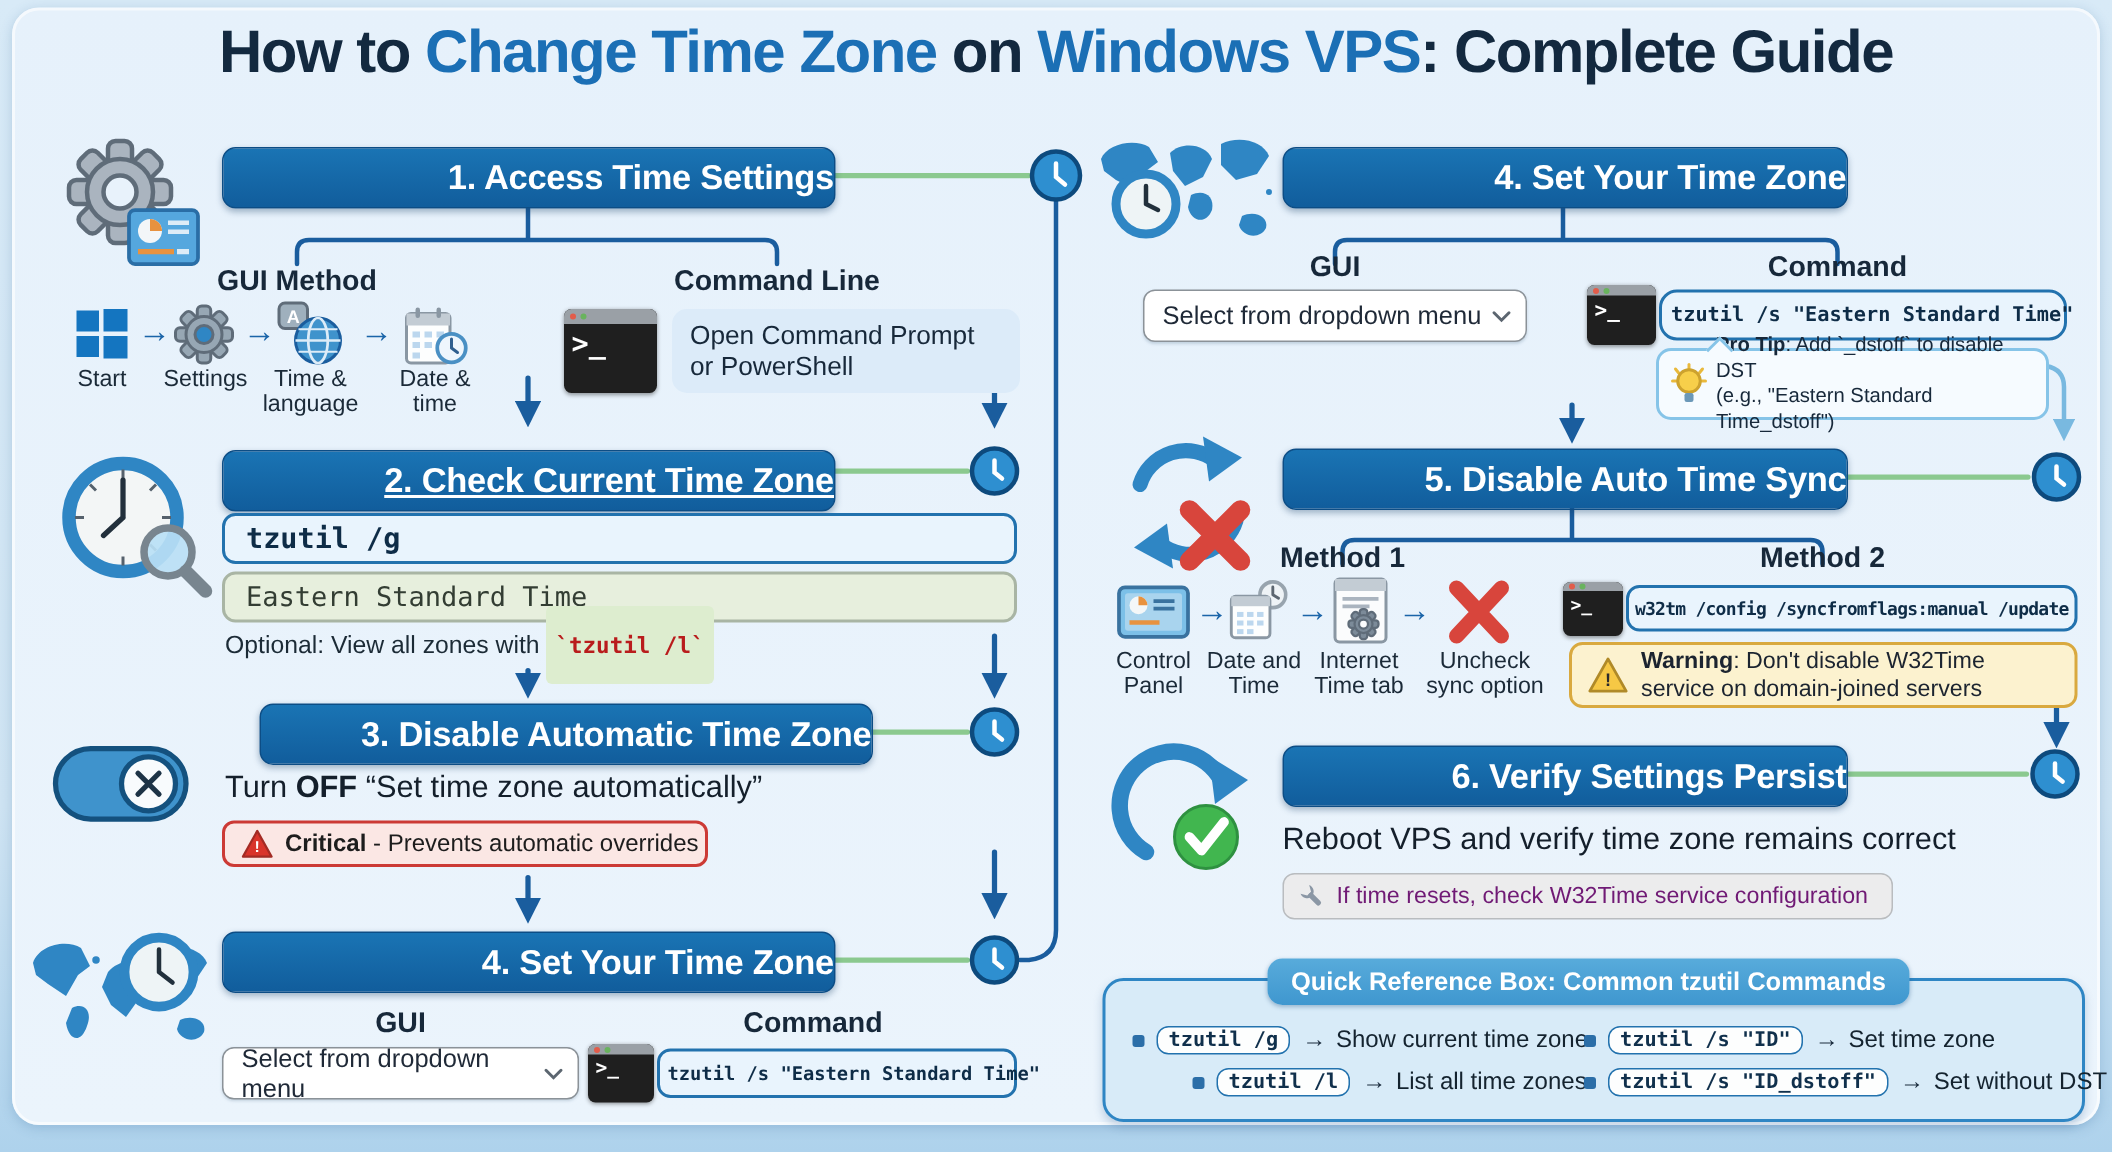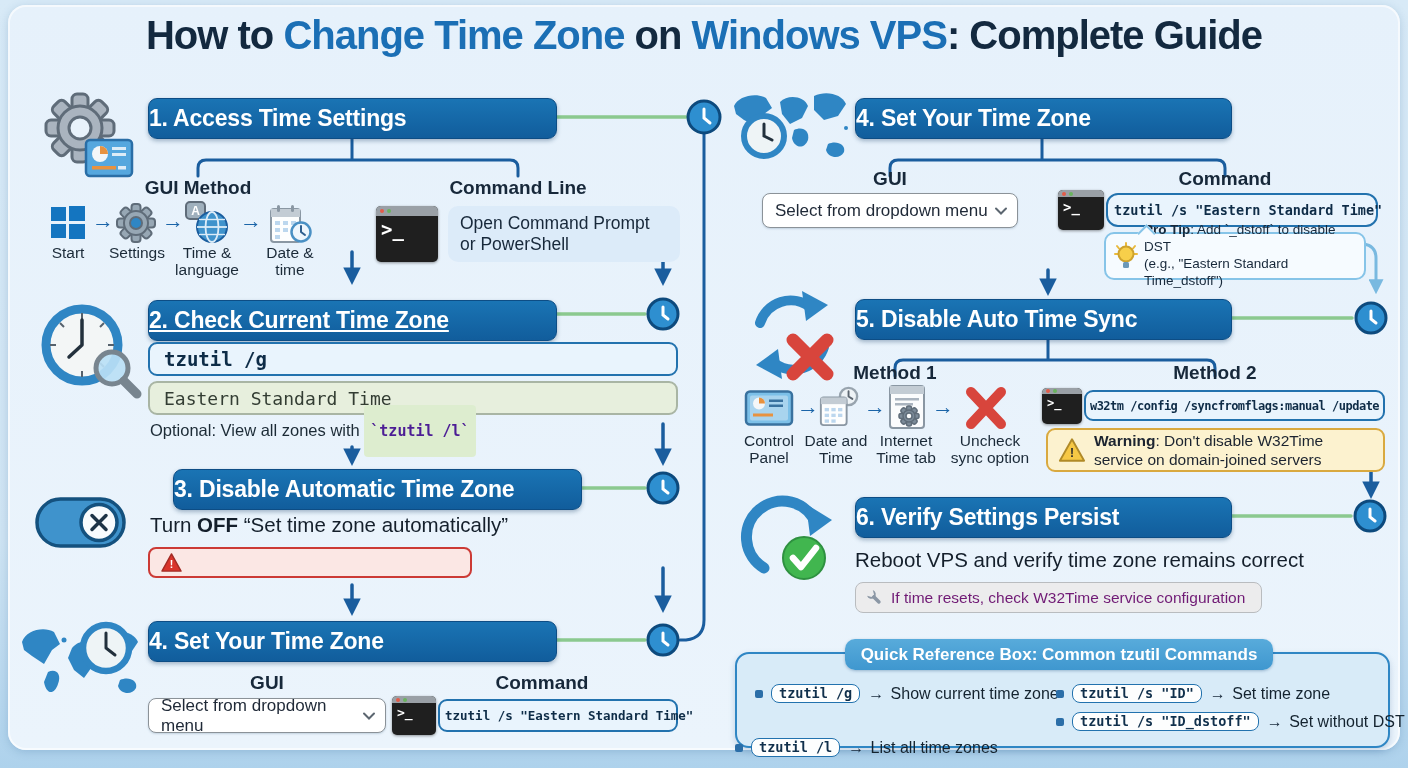--- a/index.html
+++ b/index.html
@@ -4,39 +4,39 @@
 <style>
   html,body{margin:0;padding:0;}
   body{font-family:"Liberation Sans",sans-serif;}
   #scene{position:relative;width:1408px;height:768px;overflow:hidden;
          background:linear-gradient(180deg,#d8eaf7 0%,#cfe4f3 70%,#aed2ec 100%);}
   #panel{position:absolute;left:8px;top:5px;width:1392px;height:745px;border-radius:18px;
          background:linear-gradient(180deg,#e6f1fb 0%,#ebf4fc 100%);
          box-shadow:0 2px 8px rgba(60,110,160,.25), inset 0 0 0 2px rgba(255,255,255,.6);}
   .abs{position:absolute;}
   .hdr{background:linear-gradient(180deg,#1a74b4,#115d9c);border:1px solid #0d4d85;border-radius:9px;
-       color:#fff;font-weight:bold;font-size:23px;display:flex;align-items:center;justify-content:flex-start;
+       color:#fff;font-weight:bold;font-size:23px;display:flex;align-items:center;justify-content:flex-end;
        box-shadow:0 2px 4px rgba(20,60,100,.35);letter-spacing:-.2px;z-index:3;}
   .seclabel{font-weight:bold;font-size:19px;color:#17283a;text-align:center;z-index:3;}
   .steplabel{font-size:15.5px;color:#1b2a38;text-align:center;line-height:1.12;z-index:3;}
   .cmdbox{border:2.5px solid #2272ae;border-radius:9px;background:#e9f4fd;display:flex;align-items:center;
           font-family:"DejaVu Sans Mono",monospace;font-weight:bold;color:#0e2c47;z-index:3;white-space:nowrap;}
   .outbox{border:2px solid #a9b5a4;border-radius:9px;background:#e7efdd;display:flex;align-items:center;
           font-family:"DejaVu Sans Mono",monospace;color:#333d33;z-index:3;}
   .term{border-radius:5px;overflow:hidden;background:#1f1f1f;box-shadow:0 1px 3px rgba(0,0,0,.4);z-index:3;}
   .term-bar{background:#9aa0a6;display:flex;align-items:center;gap:3px;padding-left:4px;}
   .term-bar i{width:4px;height:4px;border-radius:50%;display:block;}
   .term-body{color:#fff;font-family:"DejaVu Sans Mono",monospace;font-weight:bold;padding:2px 0 0 5px;}
   .dropdown{background:#fff;border:1.5px solid #8b9298;border-radius:8px;display:flex;align-items:center;
             justify-content:space-between;padding:0 10px 0 12px;font-size:17px;color:#1f2937;z-index:3;
             box-shadow:0 1px 2px rgba(80,110,140,.25);}
   .arrowg{color:#1a64a8;font-weight:bold;font-size:22px;z-index:3;}
   .arrowg::before{content:"\2192";}
   .notechip{background:#ddedcf;border-radius:4px;padding:17px 6px;font-family:"DejaVu Sans Mono",monospace;
-            font-weight:bold;font-size:15px;color:#4c1d95;}
+            font-weight:bold;font-size:15px;color:#b91c1c;}
   .qr-desc{font-size:16px;color:#14232f;}
   .qr-desc::before{content:"\2192\00a0";font-weight:bold;color:#17283a;margin-right:2px;}
   .qr-code{background:#fdfefe;border:1.8px solid #2272ae;border-radius:8px;padding:0px 7px 1px;
            font-family:"DejaVu Sans Mono",monospace;font-weight:bold;font-size:13.5px;color:#10304c;white-space:nowrap;}
   .bullet{width:8px;height:8px;background:#2b6ea8;border-radius:2px;flex:none;}
   .chev svg{display:block;}
   svg{overflow:visible;}
 </style>
 </head>
 <body>
@@ -241,20 +241,21 @@
     <path d="M58,21.5 L72,35.5 M72,21.5 L58,35.5" stroke="#1d3346" stroke-width="3.5" stroke-linecap="round"></path>
   </svg>
   <div class="abs" style="left:150px;top:513px;font-size:20.5px;color:#141f2b;z-index:3;">
     <span>Turn </span><b>OFF</b><span> “Set time zone automatically”</span>
   </div>
   <div class="abs" style="left:148px;top:547px;width:324px;height:31px;background:#fbe7e4;border:2px solid #cc3a35;border-radius:8px;display:flex;align-items:center;gap:7px;padding:0 10px;box-sizing:border-box;z-index:3;">
     <svg width="23" height="21" viewBox="0 0 24 22">
         <path d="M12,2 L22,20 H2 Z" fill="#d9342b" stroke="#a32b24" stroke-width="1.5" stroke-linejoin="round"></path>
         <text x="12" y="17" text-anchor="middle" font-size="11" font-weight="bold" fill="#fff" font-family="Liberation Sans,sans-serif">!</text>
       </svg>
+    <div style="font-size:16px;color:#1d1d1d;white-space:nowrap;"><b>Critical</b><span> - Prevents automatic overrides</span></div>
   </div>
 
   <div class="abs hdr" style="left:148px;top:621px;width:407px;height:39px;">
     <span>4. Set Your Time Zone</span>
   </div>
   <svg class="abs" style="left:14px;top:618px;z-index:3;" width="132" height="94" viewBox="0 0 132 94">
     <g fill="#2f86c4">
       <path d="M8,24 C12,12 30,8 40,14 L46,26 38,32 30,46 18,38 10,32 Z"></path>
       <path d="M34,54 C42,50 48,56 44,66 C40,78 32,76 30,64 Z"></path>
       <path d="M58,30 C66,20 80,22 84,32 L80,46 70,60 60,52 54,40 Z"></path>
@@ -452,21 +453,21 @@
 
   <div class="abs" style="left:735px;top:652px;width:651px;height:92px;background:#d8ebf8;border:2.5px solid #2f86c4;border-radius:14px;box-shadow:0 3px 6px rgba(50,100,150,.25);z-index:3;"></div>
   <div class="abs" style="left:845px;top:639px;width:428px;height:31px;background:linear-gradient(180deg,#58abdb,#3f97cf);border-radius:10px;display:flex;align-items:center;justify-content:center;color:#fff;font-weight:bold;font-size:17px;z-index:4;box-shadow:0 1px 3px rgba(30,80,130,.35);">
     <span>Quick Reference Box: Common tzutil Commands</span>
   </div>
   <div class="abs" style="left:755px;top:684px;display:flex;align-items:center;gap:8px;z-index:4;">
     <div class="bullet"></div>
     <span class="qr-code">tzutil /g</span>
     <span class="qr-desc">Show current time zone</span>
   </div>
-  <div class="abs" style="left:735px;top:712px;display:flex;align-items:center;gap:8px;z-index:4;margin-top:26px;">
+  <div class="abs" style="left:795px;top:712px;display:flex;align-items:center;gap:8px;z-index:4;">
     <div class="bullet"></div>
     <span class="qr-code">tzutil /l</span>
     <span class="qr-desc">List all time zones</span>
   </div>
   <div class="abs" style="left:1056px;top:684px;display:flex;align-items:center;gap:8px;z-index:4;">
     <div class="bullet"></div>
     <span class="qr-code">tzutil /s "ID"</span>
     <span class="qr-desc">Set time zone</span>
   </div>
   <div class="abs" style="left:1056px;top:712px;display:flex;align-items:center;gap:8px;z-index:4;">

